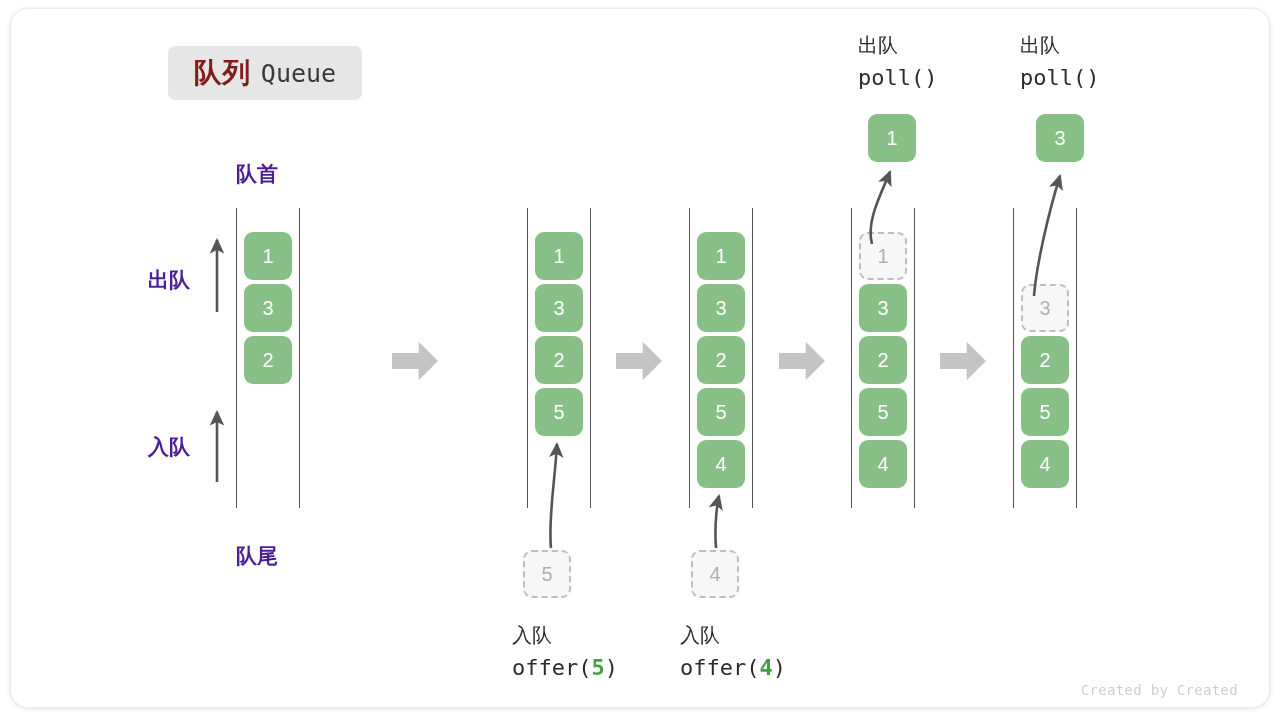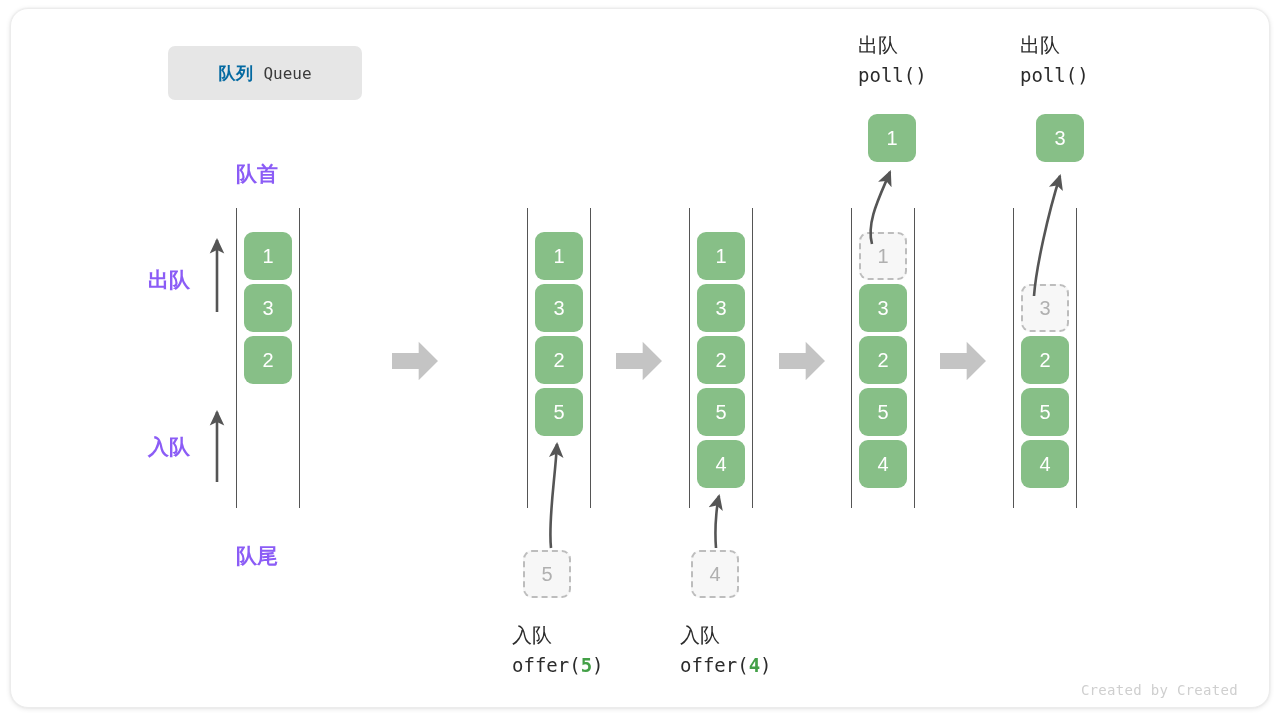--- a/index.html
+++ b/index.html
@@ -37,51 +37,51 @@
     width: 194px;
     height: 54px;
     background: #e6e6e6;
     border-radius: 7px;
     display: flex;
     align-items: center;
     justify-content: center;
     gap: 10px;
   }
   #title-chip .cn {
-    font-size: 17px;
+    font-size: 28px;
     font-weight: bold;
-    color: #0369a1;
+    color: #7f1d1d;
     letter-spacing: 0.5px;
   }
   #title-chip .en {
     font-family: "DejaVu Sans Mono", "Liberation Mono", monospace;
-    font-size: 16px;
+    font-size: 25px;
     color: #3a3a3a;
   }
 
   
   .cjk-bold {
     font-size: 21px;
     font-weight: bold;
-    color: #8b5cf6;
+    color: #4c1d95;
     white-space: nowrap;
   }
   .op-label {
     position: absolute;
     white-space: nowrap;
     line-height: 1.55;
   }
   .op-label .cn {
     font-size: 20px;
     color: #2b2b2b;
     display: block;
   }
   .op-label .code {
     font-family: "DejaVu Sans Mono", "Liberation Mono", monospace;
-    font-size: 19px;
+    font-size: 22px;
     color: #2b2b2b;
     display: block;
   }
   .op-label .code .arg { color: #43a047; font-weight: bold; }
 
   
   .queue-col { position: absolute; }
   .rail {
     position: absolute;
     top: 0;

